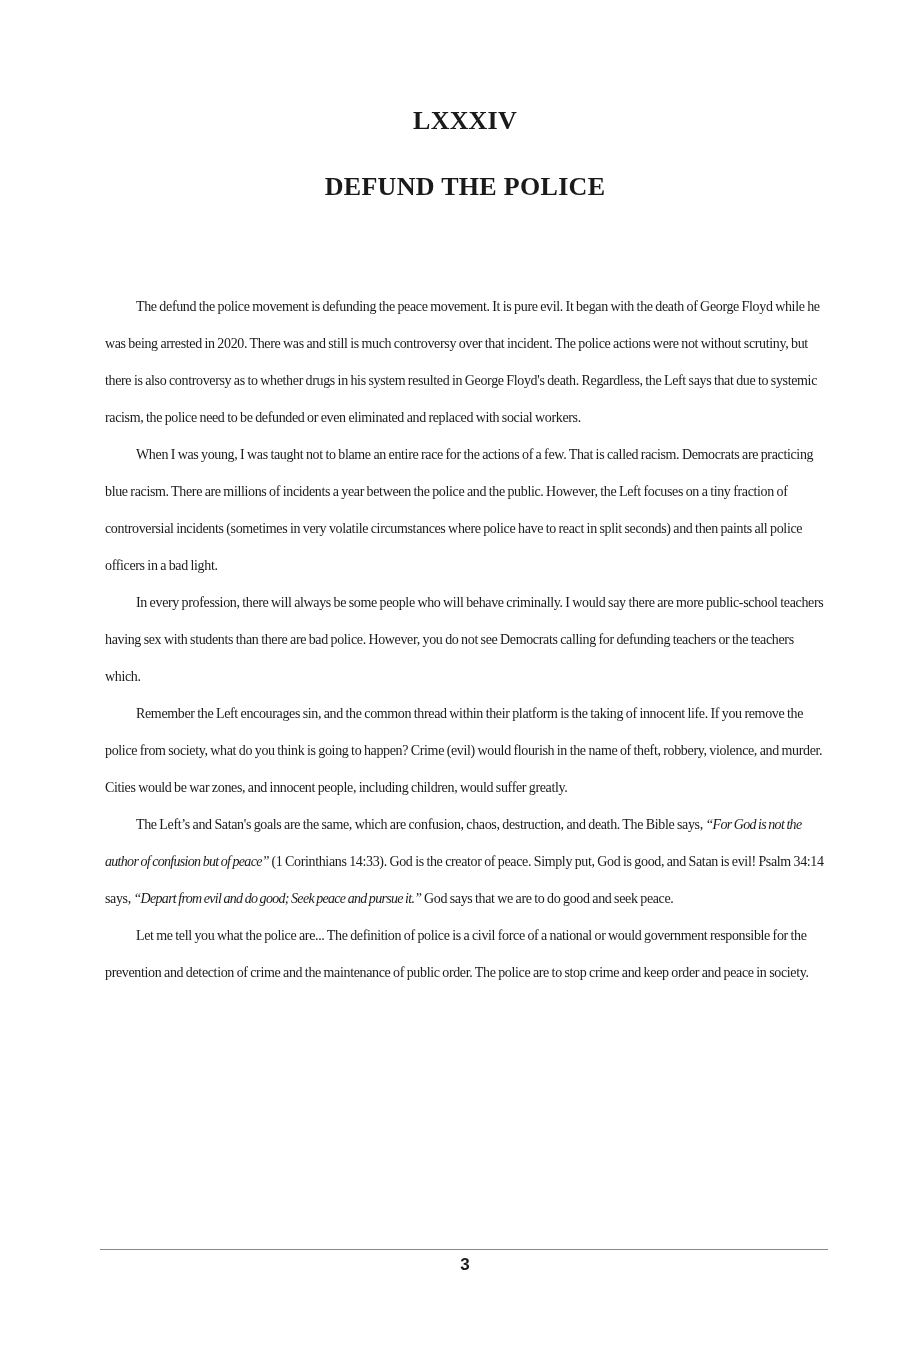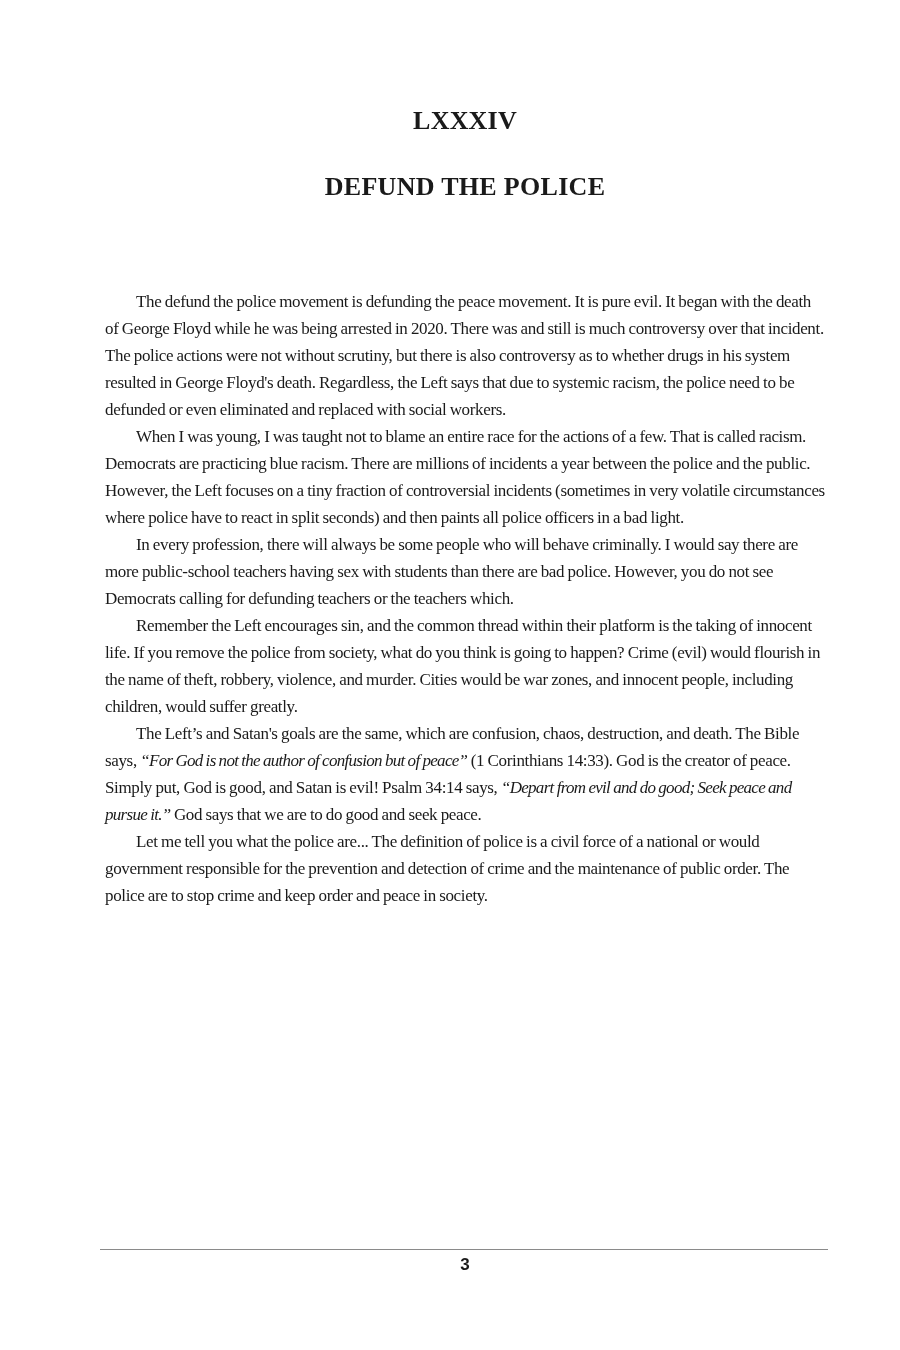--- a/index.html
+++ b/index.html
@@ -40,22 +40,22 @@
       font-weight: bold;
       font-size: 26px;
       line-height: 34px;
       letter-spacing: 0.3px;
     }
     .body-text {
       position: absolute;
       top: 288px;
       left: 105px;
       width: 722px;
-      font-size: 17px;
-      line-height: 27px;
+      font-size: 14px;
+      line-height: 37px;
       letter-spacing: -0.35px;
       word-spacing: -0.5px;
     }
     .body-text p {
       margin: 0;
       text-indent: 31px;
     }
     .body-text em {
       letter-spacing: -0.7px;
     }

